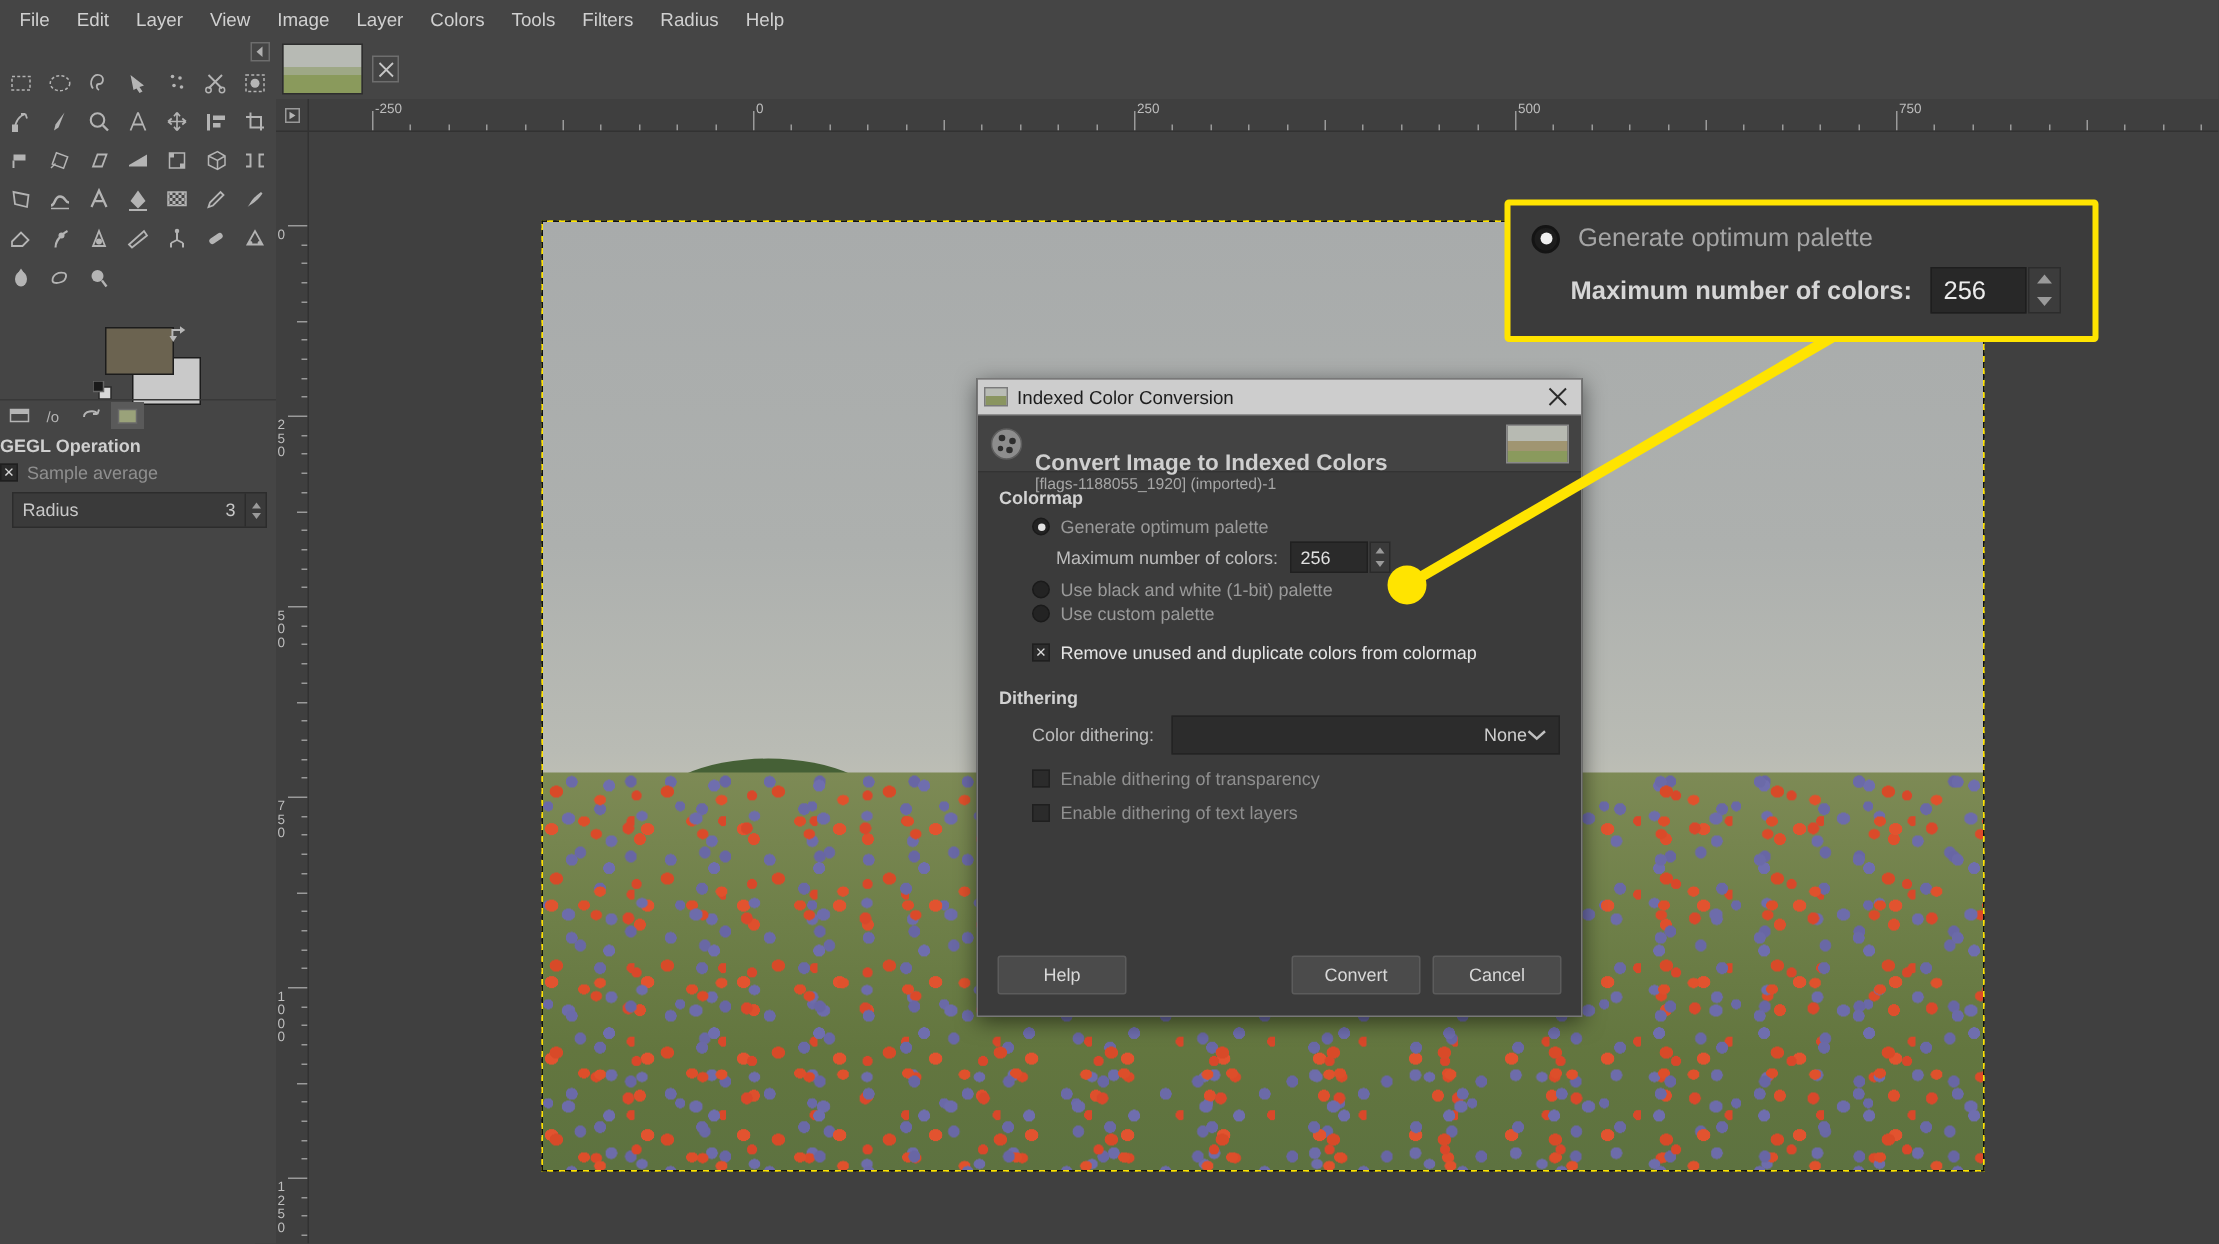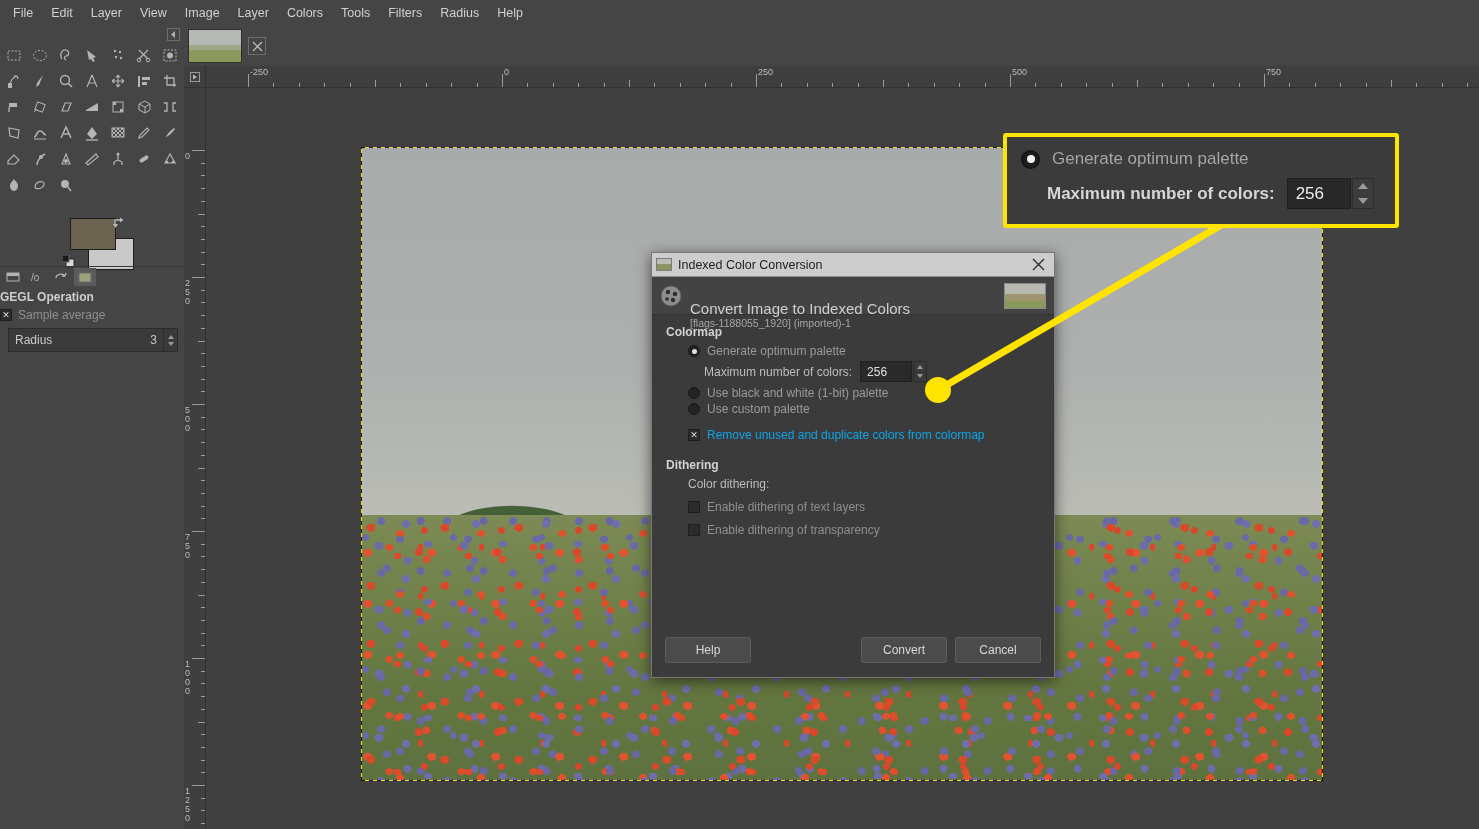--- a/index.html
+++ b/index.html
@@ -245,21 +245,21 @@
     width: 24px; height: 20px;
     display: flex; align-items: center; justify-content: center;
   }
   #dlg-header {
     height: 38px; background: #434343;
     display: flex; align-items: center; padding: 0 8px;
     border-bottom: 1px solid #333;
   }
   #dlg-header-icon { width: 22px; height: 22px; margin-right: 8px; flex: none; }
   #dlg-header-text { flex: 1; }
-  #dlg-heading { font-size: 15px; font-weight: normal; color: #cfcfcf; line-height: 17px; margin-top: 38px; }
+  #dlg-heading { font-size: 15px; font-weight: bold; color: #cfcfcf; line-height: 17px; margin-top: 38px; }
   #dlg-subheading { font-size: 10.5px; color: #a6a6a6; line-height: 13px; }
   #dlg-headthumb {
     width: 42px; height: 26px; border: 1px solid #8a8a8a;
     background: linear-gradient(180deg,#b7bab2 0 42%, #a09571 42% 70%, #8a9a5d 70% 100%);
     flex: none;
   }
   #dlg-body { padding: 10px 14px 0 14px; }
   .section-title {
     font-size: 12px; font-weight: bold; color: #d2d2d2;
     margin-bottom: 5px;
@@ -297,21 +297,21 @@
         #c82888 44% 58%, #e05030 58% 72%, #d8d040 72% 86%, #e8e860 86% 100%),
       linear-gradient(90deg, #ffffff 0 10%, #e8e8e8 10% 22%, transparent 22% 100%);
     background-blend-mode: normal, screen;
   }
   #palette-field {
     flex: 1; height: 26px; background: #3f3f3f; border: 1px solid #343434;
     display: flex; align-items: center; padding-left: 8px;
   }
   #palette-field-text { font-size: 12px; color: #6e6e6e; }
   #remove-row { display: flex; align-items: center; gap: 7px; margin: 12px 0 0 22px; }
-  #remove-label { font-size: 12px; color: #0ea5e9; }
+  #remove-label { font-size: 12px; color: #e5e5e5; }
 
   #dither-section { margin-top: 16px; }
   #dither-row { display: flex; align-items: center; margin: 5px 0 0 22px; text-align: right; }
   #dither-label { font-size: 12px; color: #bdbdbd; margin-right: 12px; }
   #dither-combo {
     flex: 1; height: 26px; background: #2c2c2c; border: 1px solid #232323;
     display: flex; align-items: center; padding: 0 8px;
   }
   #dither-combo-value { font-size: 12px; color: #cfcfcf; flex: 1; }
   .dither-check-row { display: flex; align-items: center; gap: 7px; margin: 9px 0 0 22px; }
@@ -1119,28 +1119,36 @@
 
     <div id="remove-row">
       <div class="gimp-check">✕</div>
       <div id="remove-label">Remove unused and duplicate colors from colormap</div>
     </div>
 
     <div id="dither-section">
       <div class="section-title">Dithering</div>
       <div id="dither-row">
         <div id="dither-label">Color dithering:</div>
+        <div id="dither-combo">
+          <span id="dither-combo-value">None</span>
+          <span>
+            <svg width="13" height="8" viewBox="0 0 13 8">
+                <path d="M1 1.5 L6.5 6.5 L12 1.5" stroke="#c0c0c0" stroke-width="1.6" fill="none"></path>
+              </svg>
+          </span>
+        </div>
+      </div>
+      <div class="dither-check-row">
+        <div class="dither-check"></div>
+        <div class="dither-check-label">Enable dithering of transparency</div>
       </div>
       <div class="dither-check-row">
         <div class="dither-check"></div>
         <div class="dither-check-label">Enable dithering of text layers</div>
-      </div>
-      <div class="dither-check-row">
-        <div class="dither-check"></div>
-        <div class="dither-check-label">Enable dithering of transparency</div>
       </div>
     </div>
   </div>
 
   <div id="dlg-buttons">
     <div class="dlg-btn">Help</div>
     <div style="flex:1"></div>
     <div class="dlg-btn" style="margin-right:8px">Convert</div>
     <div class="dlg-btn">Cancel</div>
   </div>

